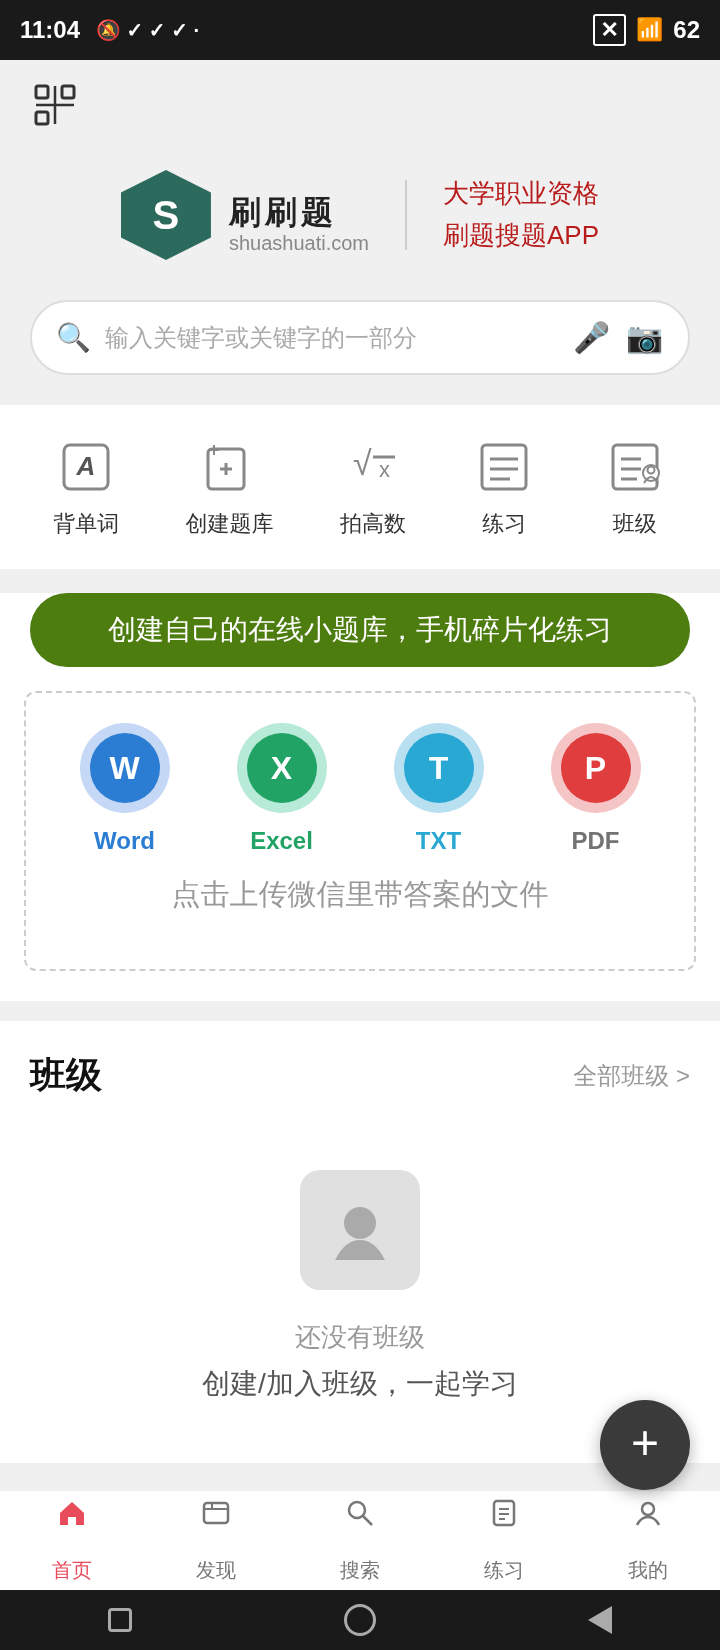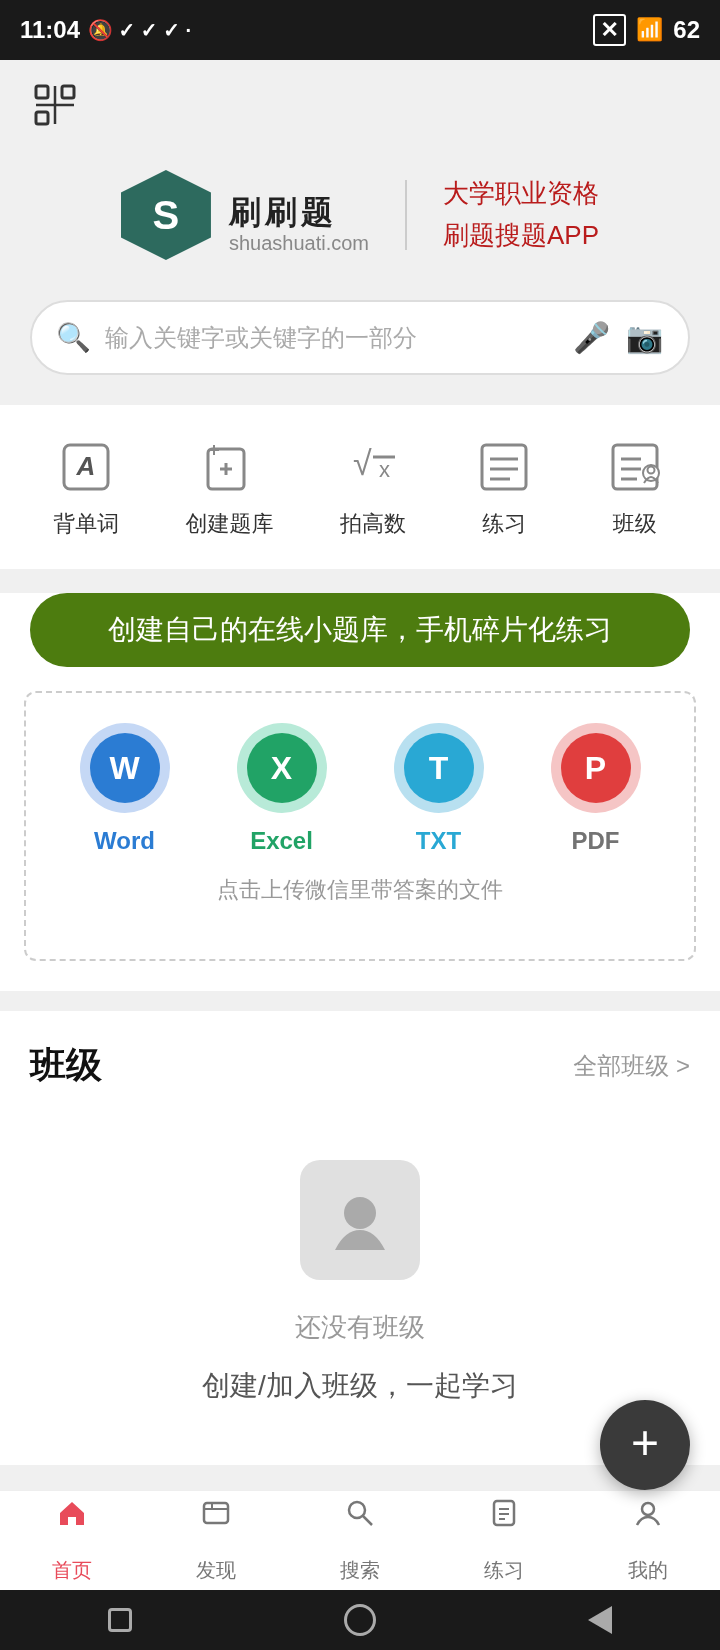--- a/index.html
+++ b/index.html
@@ -19,21 +19,21 @@
       height: 60px;
       background: #1a1a1a;
       display: flex;
       align-items: center;
       justify-content: space-between;
       padding: 0 20px;
       color: white;
       font-size: 24px;
       font-weight: 600;
     }
-    .status-left { display: flex; align-items: center; gap: 8px; }
+    .status-left { display: flex; align-items: center; gap: 16px; }
     .status-right { display: flex; align-items: center; gap: 10px; }
 
     
     .main-content {
       background: #f0f0f0;
       min-height: 1530px;
       padding-bottom: 120px;
     }
 
     
@@ -194,21 +194,21 @@
     .file-excel-inner { background: #21a366; width: 70px; height: 70px; border-radius: 50%; display: flex; align-items: center; justify-content: center; font-size: 32px; color: white; font-weight: bold; }
     .file-txt-inner { background: #29a8d4; width: 70px; height: 70px; border-radius: 50%; display: flex; align-items: center; justify-content: center; font-size: 32px; color: white; font-weight: bold; }
     .file-pdf-inner { background: #e03e3e; width: 70px; height: 70px; border-radius: 50%; display: flex; align-items: center; justify-content: center; font-size: 32px; color: white; font-weight: bold; }
     .file-type-label { font-size: 24px; font-weight: 600; }
     .file-word-label { color: #2b7cd3; }
     .file-excel-label { color: #21a366; }
     .file-txt-label { color: #29a8d4; }
     .file-pdf-label { color: #737373; }
     .upload-hint {
       text-align: center;
-      font-size: 22px;
+      font-size: 29px;
       color: #999;
       margin-bottom: 24px;
     }
     .template-links {
       display: flex;
       justify-content: space-around;
     }
     .template-link {
       font-size: 22px;
       color: #bbb;
@@ -246,21 +246,21 @@
       background: #e0e0e0;
       border-radius: 20px;
       display: flex;
       align-items: center;
       justify-content: center;
       margin-bottom: 30px;
     }
     .empty-text1 {
       font-size: 26px;
       color: #999;
-      margin-bottom: 22px;
+      margin-bottom: 10px;
     }
     .empty-text2 {
       font-size: 28px;
       color: #555;
     }
 
     
     .fab {
       position: fixed;
       bottom: 160px;

